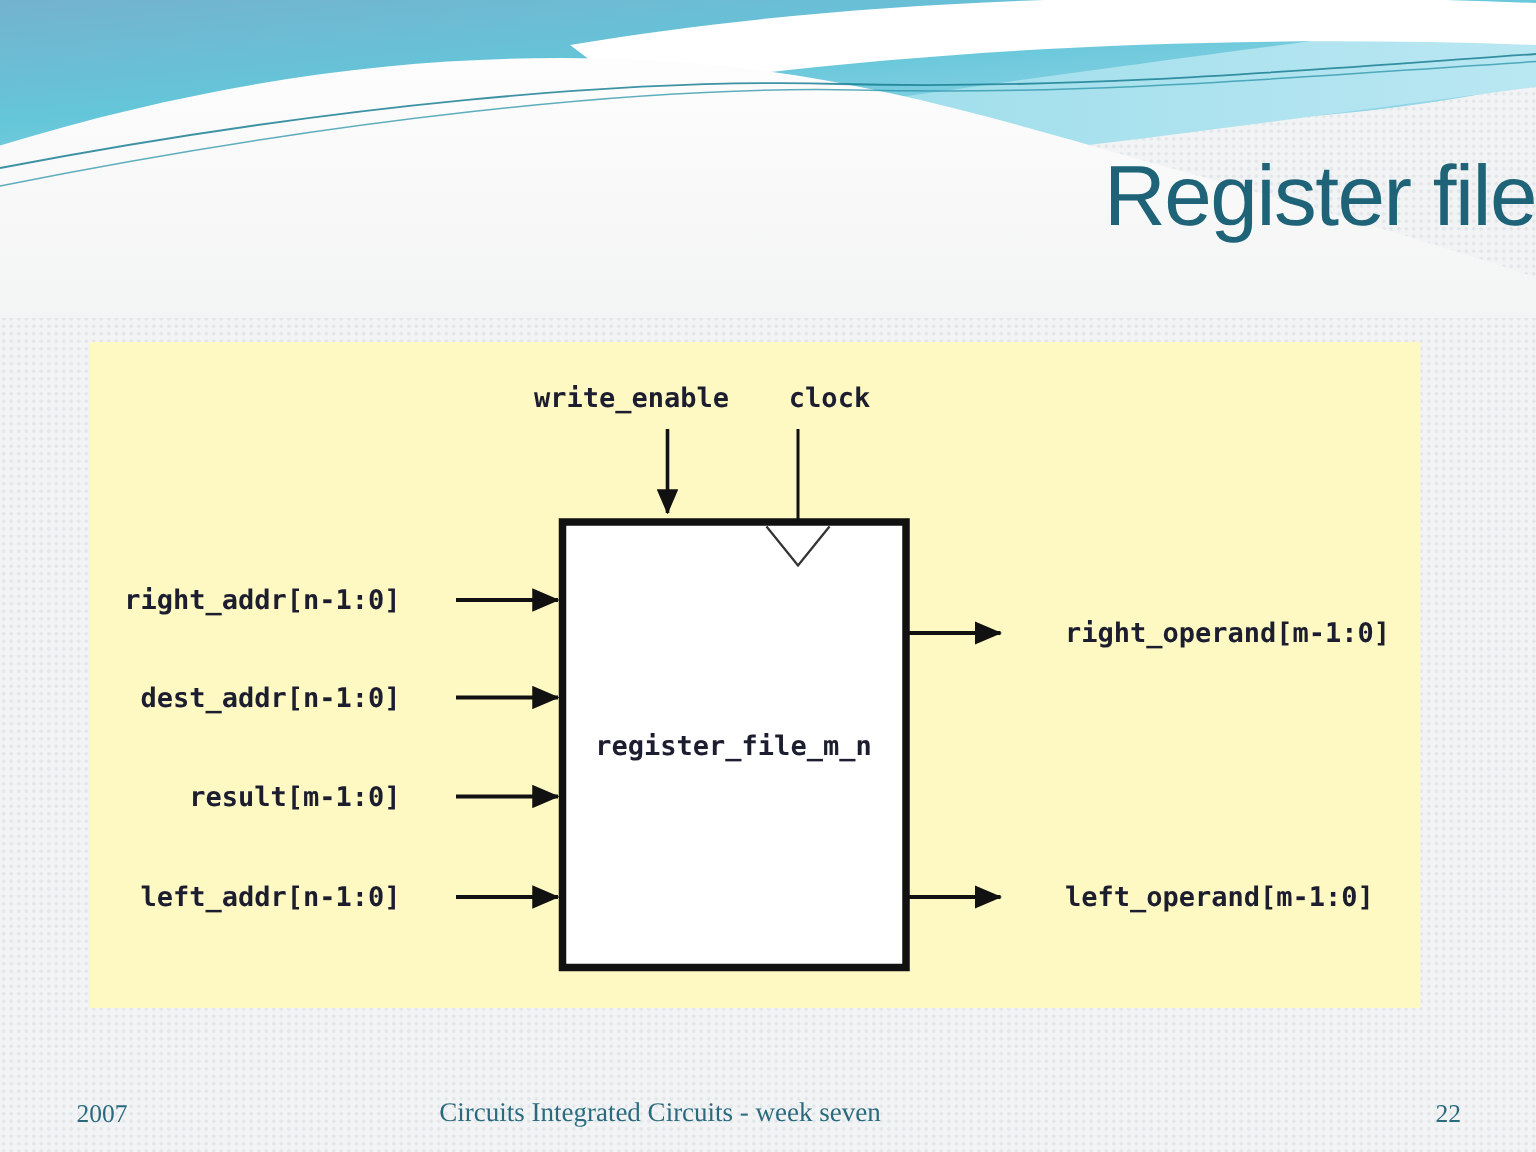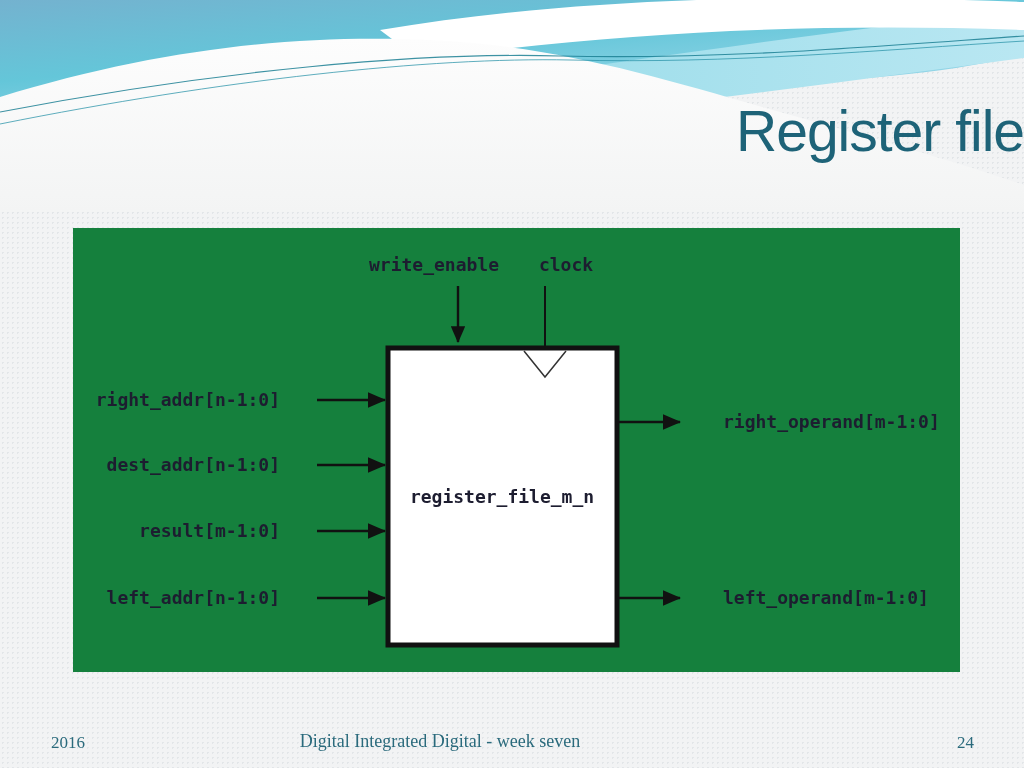--- a/index.html
+++ b/index.html
@@ -15,22 +15,22 @@
   .slide-title{
     position:absolute;top:98px;left:0;width:1024px;margin:0;
     text-align:right;
     font-family:"Liberation Sans", sans-serif;
     font-weight:400;
     font-size:57px;
     letter-spacing:-1px;
     color:#1e6378;
   }
   .diagram-panel{
-    position:absolute;left:73px;top:228px;width:887px;height:444px;
-    background:#15803d;
+    position:absolute;left:60px;top:228px;width:887px;height:444px;
+    background:#fef9c3;
   }
   .diagram-panel svg{display:block;width:887px;height:444px;}
   .sig-text{
     font-family:"DejaVu Sans Mono","Liberation Mono",monospace;
     font-weight:bold;
     font-size:18px;
     fill:#1d1d30;
   }
   .footer-text{
     position:absolute;
@@ -103,17 +103,17 @@
       <text class="sig-text" x="207" y="309" text-anchor="end">result[m-1:0]</text>
       <text class="sig-text" x="207" y="376" text-anchor="end">left_addr[n-1:0]</text>
 
       <text class="sig-text" x="650" y="200" text-anchor="start">right_operand[m-1:0]</text>
       <text class="sig-text" x="650" y="376" text-anchor="start">left_operand[m-1:0]</text>
 
       <text class="sig-text" x="429" y="275" text-anchor="middle">register_file_m_n</text>
     </svg>
   </div>
 
-  <div class="footer-text footer-year">2016</div>
-  <div class="footer-text footer-center">Digital Integrated Digital - week seven</div>
-  <div class="footer-text footer-page">24</div>
+  <div class="footer-text footer-year">2007</div>
+  <div class="footer-text footer-center">Circuits Integrated Circuits - week seven</div>
+  <div class="footer-text footer-page">22</div>
 
 </div>
 
 </body></html>

